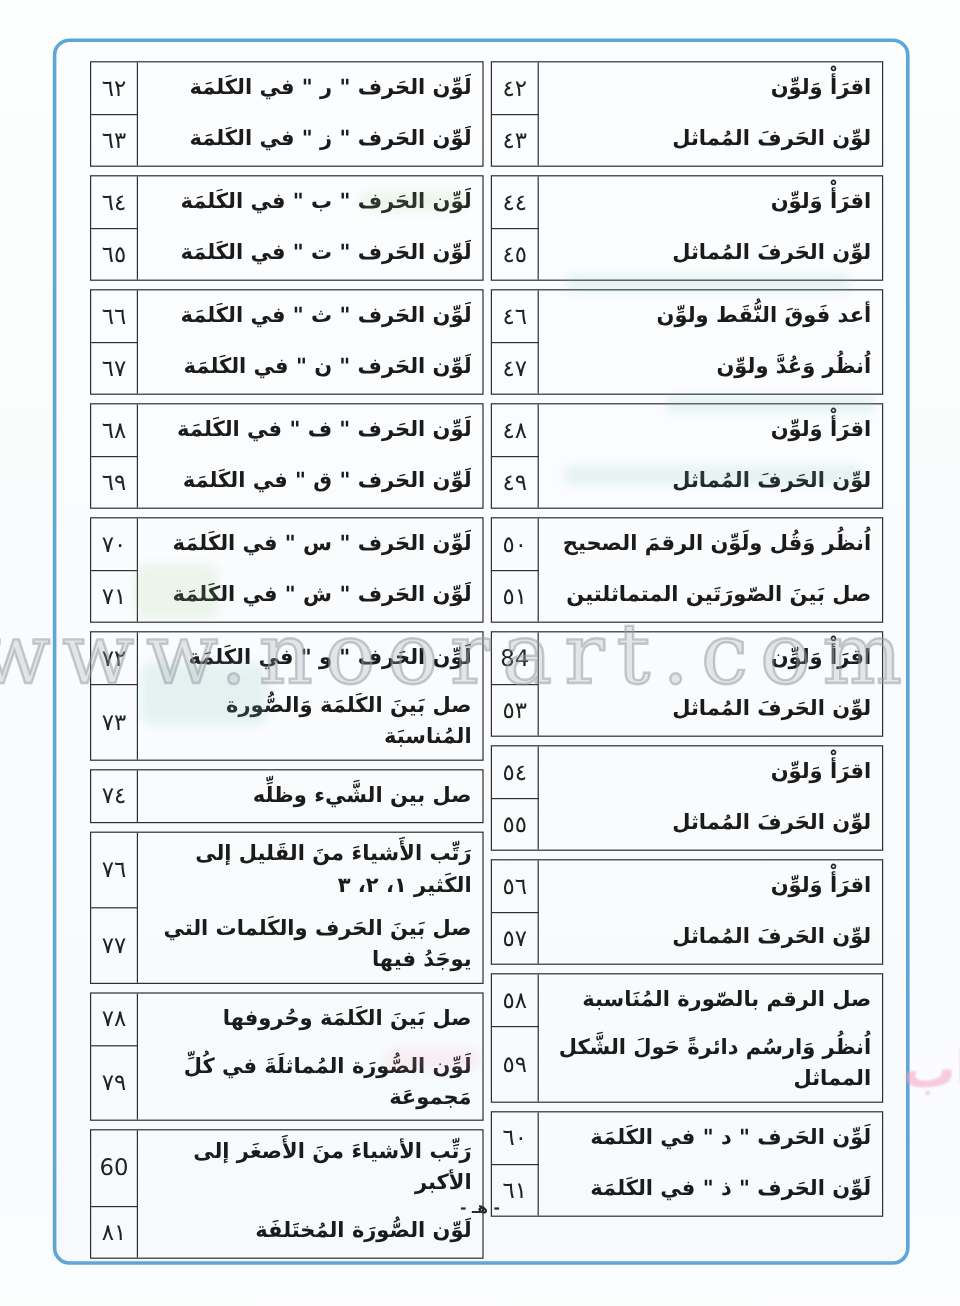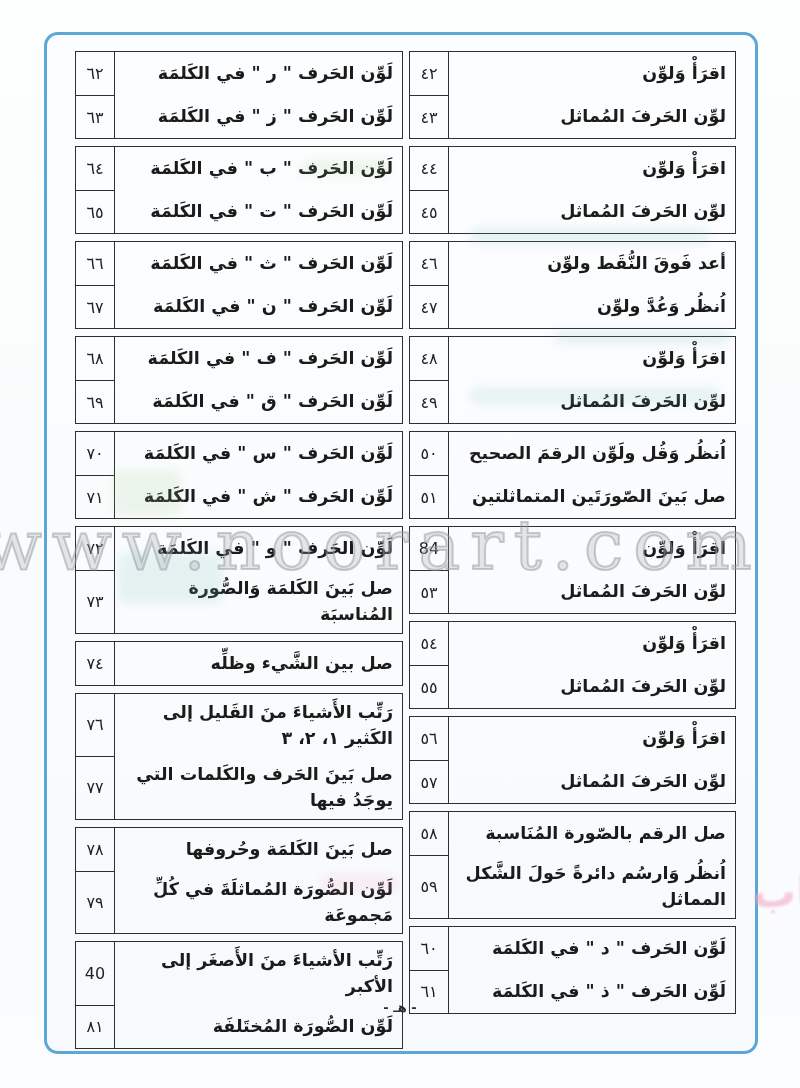--- a/index.html
+++ b/index.html
@@ -17,21 +17,21 @@
   }
   
   .col{position:absolute;top:16px;}
   .col-first{right:19px;width:327px;}
   .col-second{left:28px;width:328px;}
   .group{border:1.6px solid #2f2f2f;margin-bottom:7px;position:relative;z-index:3;}
   .row{display:flex;min-height:43px;align-items:stretch;}
   .num{
     flex:0 0 38px;width:38px;border-right:1.6px solid #2f2f2f;
     display:flex;align-items:center;justify-content:center;
-    font-size:16px;color:#222;
+    font-size:19px;color:#222;
   }
   .row + .row .num{border-top:1.6px solid #2f2f2f;}
   .txt{
     flex:1;direction:rtl;text-align:right;
     padding:5px 9px 5px 5px;
     font-size:17.5px;font-weight:bold;color:#1b1b1b;line-height:1.5;
     display:flex;align-items:center;
   }
   
   .watermark{
@@ -254,21 +254,21 @@
           <div class="num">٧٨</div>
           <div class="txt">صل بَينَ الكَلمَة وحُروفها</div>
         </div>
         <div class="row">
           <div class="num">٧٩</div>
           <div class="txt">لَوِّن الصُّورَة المُماثلَةَ في كُلِّ مَجموعَة</div>
         </div>
       </div>
       <div class="group">
         <div class="row">
-          <div class="num">40</div>
+          <div class="num">60</div>
           <div class="txt">رَتِّب الأشياءَ منَ الأَصغَر إلى الأكبر</div>
         </div>
         <div class="row">
           <div class="num">٨١</div>
           <div class="txt">لَوِّن الصُّورَة المُختَلفَة</div>
         </div>
       </div>
     </div>
 </div>
 

